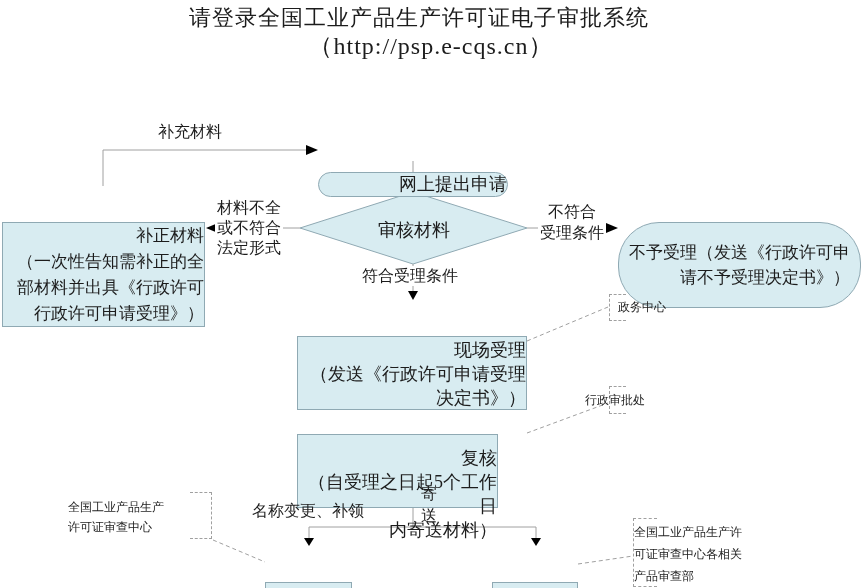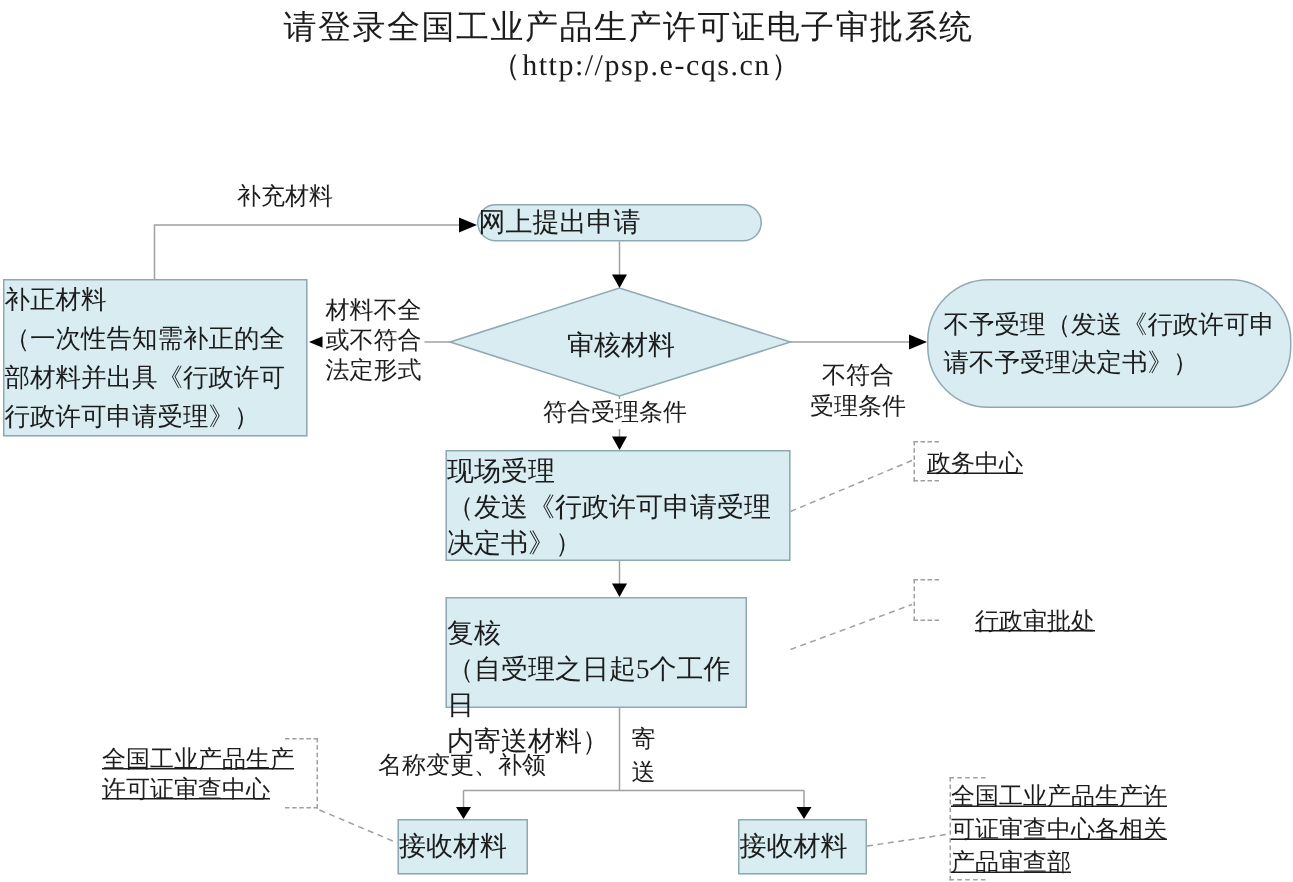--- a/index.html
+++ b/index.html
@@ -26,55 +26,56 @@
   .ln{stroke:var(--line);stroke-width:1;fill:none;}
   .dash{stroke:var(--line);stroke-width:1;fill:none;stroke-dasharray:4 3;}
   .arrowhead{fill:var(--arrow);stroke:none;}
   .shape{fill:var(--node-fill);stroke:var(--node-border);stroke-width:1;}
   .abs{position:absolute;z-index:2;}
   .node{
     position:absolute;z-index:2;
     background:var(--node-fill);
     border:1px solid var(--node-border);
     box-sizing:border-box;
-    text-align:left;
+    text-align:right;
     white-space:pre-line;
     font-size:18px;line-height:24px;
     color:var(--text);
+    margin-top:36px;
   }
   .pill{border-radius:14px;}
   .bigpill{border-radius:41px;display:flex;align-items:center;justify-content:center;}
   .lbl{
     position:absolute;z-index:3;
     font-size:16px;line-height:20px;
     white-space:pre-line;color:var(--text);
   }
   .whitebg{background:var(--background);padding:0 2px;}
   .ann{
     position:absolute;z-index:3;
-    font-size:16px;white-space:pre-line;color:var(--text);text-decoration:underline;
+    font-size:12px;white-space:pre-line;color:var(--text);
   }
   .bracket{position:absolute;z-index:2;box-sizing:border-box;}
   .bracket-open-right{
     border-left:1px dashed var(--line);
     border-top:1px dashed var(--line);
     border-bottom:1px dashed var(--line);
   }
   .bracket-open-left{
     border-right:1px dashed var(--line);
     border-top:1px dashed var(--line);
     border-bottom:1px dashed var(--line);
   }
   .title1{
     position:absolute;z-index:2;left:0;width:838px;
     text-align:center;font-size:22px;letter-spacing:1px;color:var(--text);
   }
   .title2{
     position:absolute;z-index:2;left:0;width:862px;
-    text-align:center;font-size:20px;letter-spacing:1px;color:var(--text);
+    text-align:center;font-size:24px;letter-spacing:1px;color:var(--text);
   }
 </style>
 </head>
 <body>
 
 <div id="canvas">
 
   <svg id="wires" width="862" height="588" viewBox="0 0 862 588">
 
     <polygon class="shape" points="300,228 413,192 527,228 413,264"></polygon>
@@ -128,36 +129,36 @@
   <div class="node" style="left:265px;top:546px;width:87px;height:37px;line-height:35px;">接收材料</div>
 
   <div class="node" style="left:492px;top:546px;width:86px;height:37px;line-height:35px;">接收材料</div>
 
   <div class="lbl" style="left:158px;top:122px;">补充材料</div>
 
   <div class="lbl whitebg" style="left:215px;top:198px;">材料不全
 或不符合
 法定形式</div>
 
-  <div class="lbl whitebg" style="left:538px;top:201px;text-align:center;line-height:21px;margin-top:39px;">不符合
+  <div class="lbl whitebg" style="left:538px;top:201px;text-align:center;line-height:21px;">不符合
 受理条件</div>
 
   <div class="lbl whitebg" style="left:360px;top:266px;">符合受理条件</div>
 
   <div class="lbl" style="left:421px;top:483px;line-height:22px;">寄
 送</div>
 
   <div class="lbl" style="left:252px;top:501px;">名称变更、补领</div>
 
 
   <div class="bracket bracket-open-right" style="left:609px;top:294px;width:17px;height:27px;"></div>
   <div class="ann" style="left:618px;top:299px;">政务中心</div>
 
   <div class="bracket bracket-open-right" style="left:609px;top:386px;width:17px;height:28px;"></div>
-  <div class="ann" style="left:650px;top:392px;margin-top:12px;">行政审批处</div>
+  <div class="ann" style="left:585px;top:392px;">行政审批处</div>
 
   <div class="bracket bracket-open-left" style="left:190px;top:492px;width:22px;height:47px;"></div>
   <div class="ann" style="left:68px;top:497px;line-height:20px;">全国工业产品生产
 许可证审查中心</div>
 
   <div class="bracket bracket-open-right" style="left:633px;top:518px;width:24px;height:69px;"></div>
   <div class="ann" style="left:634px;top:521px;line-height:22px;">全国工业产品生产许
 可证审查中心各相关
 产品审查部</div>
 

